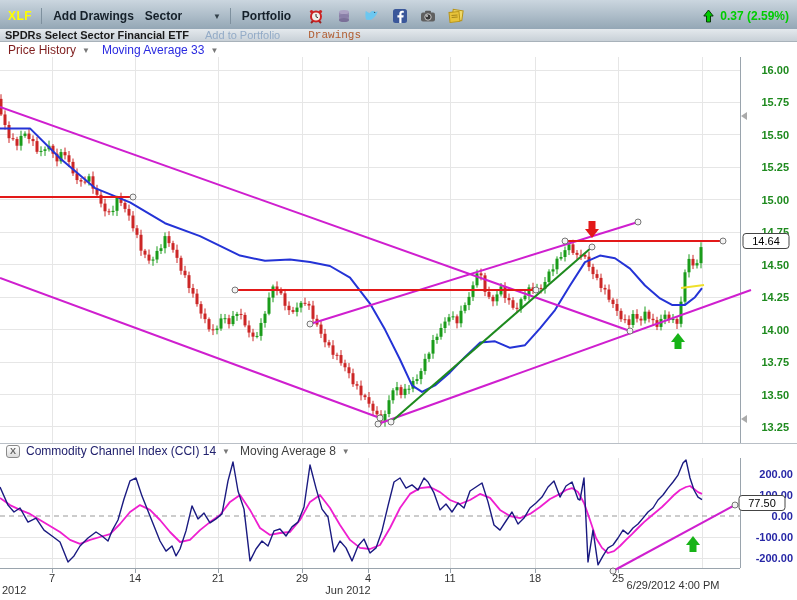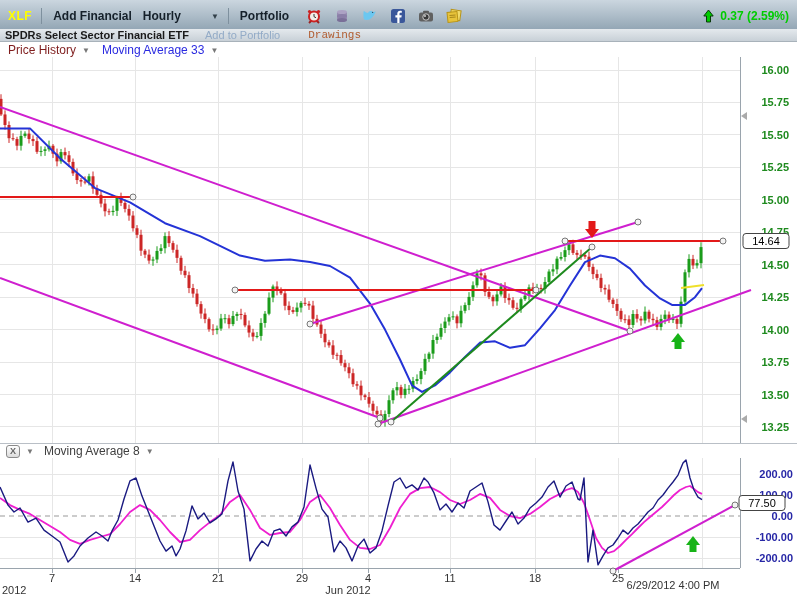--- a/index.html
+++ b/index.html
@@ -538,23 +538,23 @@
         <g>
           <rect x="739" y="495.5" width="46" height="15" rx="3" fill="#fff" stroke="#444"></rect>
           <text x="762" y="507" class="vlabel">77.50</text>
         </g>
       </g>
     </svg>
 
   <div class="bar toolbar">
     <span class="sym">XLF</span>
     <span class="vdiv"></span>
-    <button class="tbtn">Add Financial</button>
+    <button class="tbtn">Add Drawings</button>
     <div class="interval">
-      <span>Hourly</span>
+      <span>Sector</span>
       <span class="caret">▼</span>
     </div>
     <span class="vdiv"></span>
     <button class="tbtn">Portfolio</button>
     <div class="icons">
       <svg width="16" height="16">
         <line x1="3" y1="15" x2="6" y2="12" stroke="#992222" stroke-width="2"></line>
         <line x1="13" y1="15" x2="10" y2="12" stroke="#992222" stroke-width="2"></line>
         <circle cx="8" cy="8.5" r="6" fill="#cc2222"></circle>
           <circle cx="8" cy="8.5" r="4" fill="#f2efe9"></circle>
@@ -605,18 +605,19 @@
 
   <div class="bar price-header">
     <span class="ph-green">Price History</span>
     <span class="hcaret">▼</span>
     <span class="ph-blue">Moving Average 33</span>
     <span class="hcaret">▼</span>
   </div>
 
   <div class="bar cci-header">
     <button class="xbtn">X</button>
+    <span class="cci-navy">Commodity Channel Index (CCI) 14</span>
     <span class="hcaret">▼</span>
     <span class="cci-magenta">Moving Average 8</span>
     <span class="hcaret">▼</span>
   </div>
 
 </div>
 
 </body></html>

